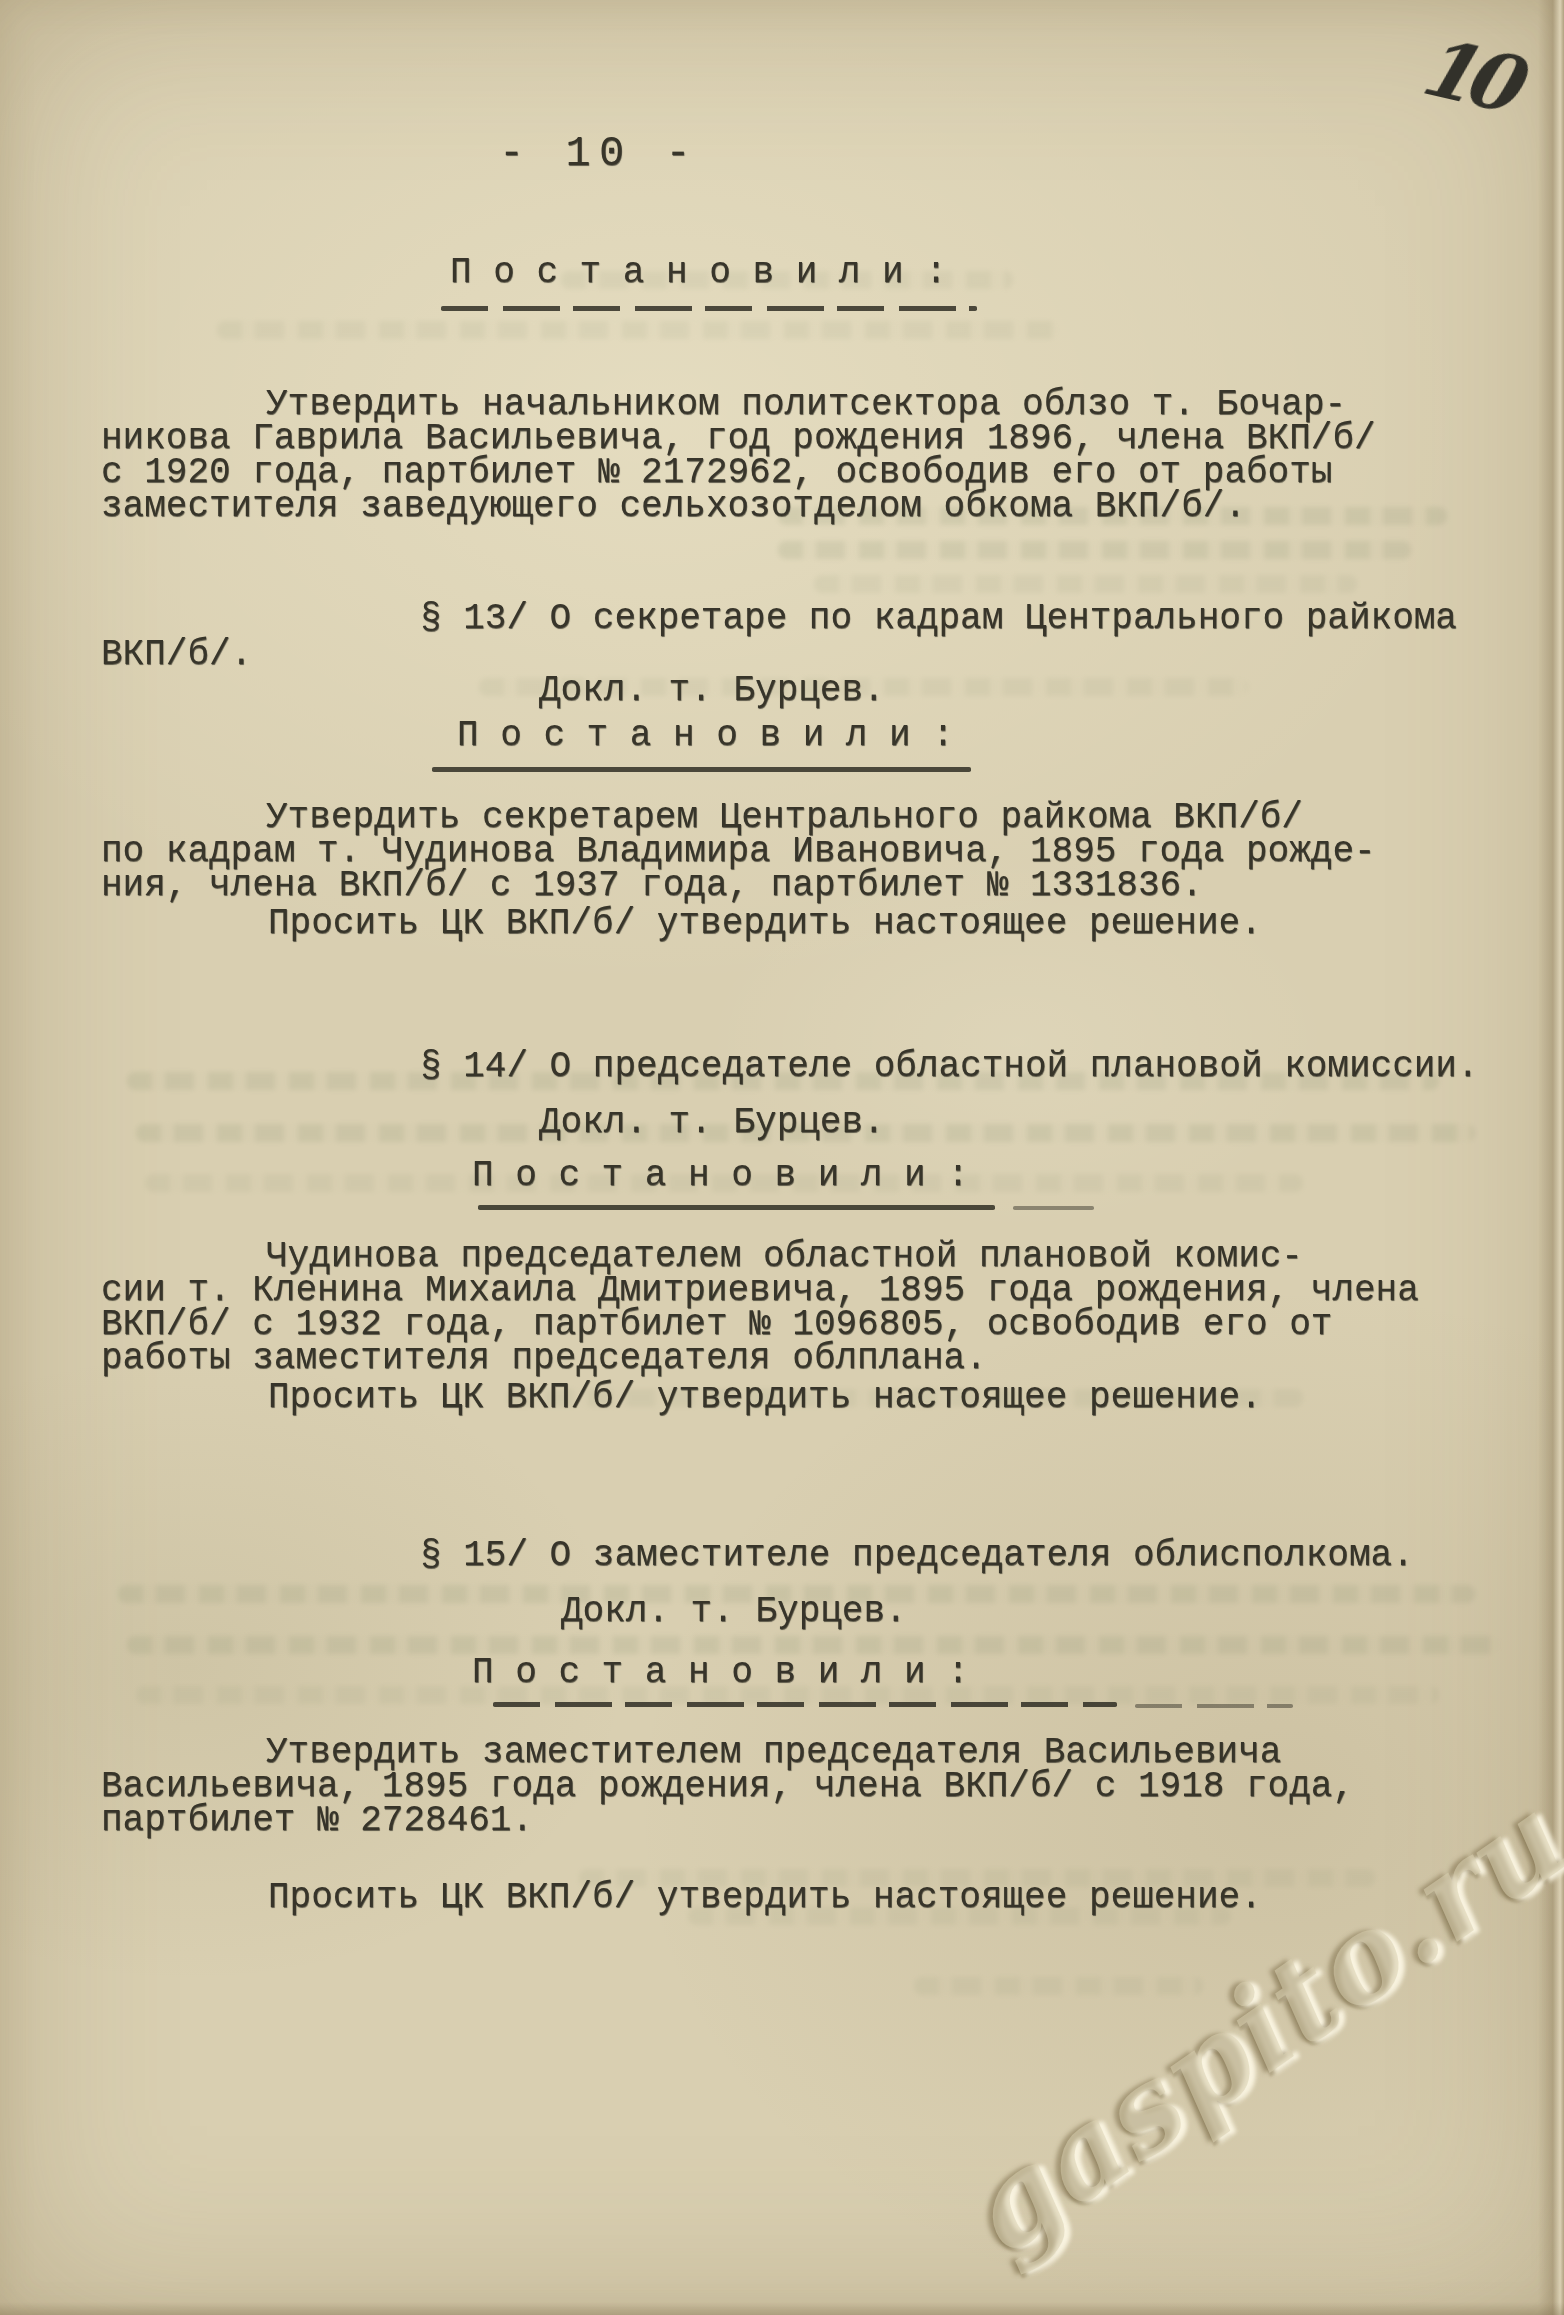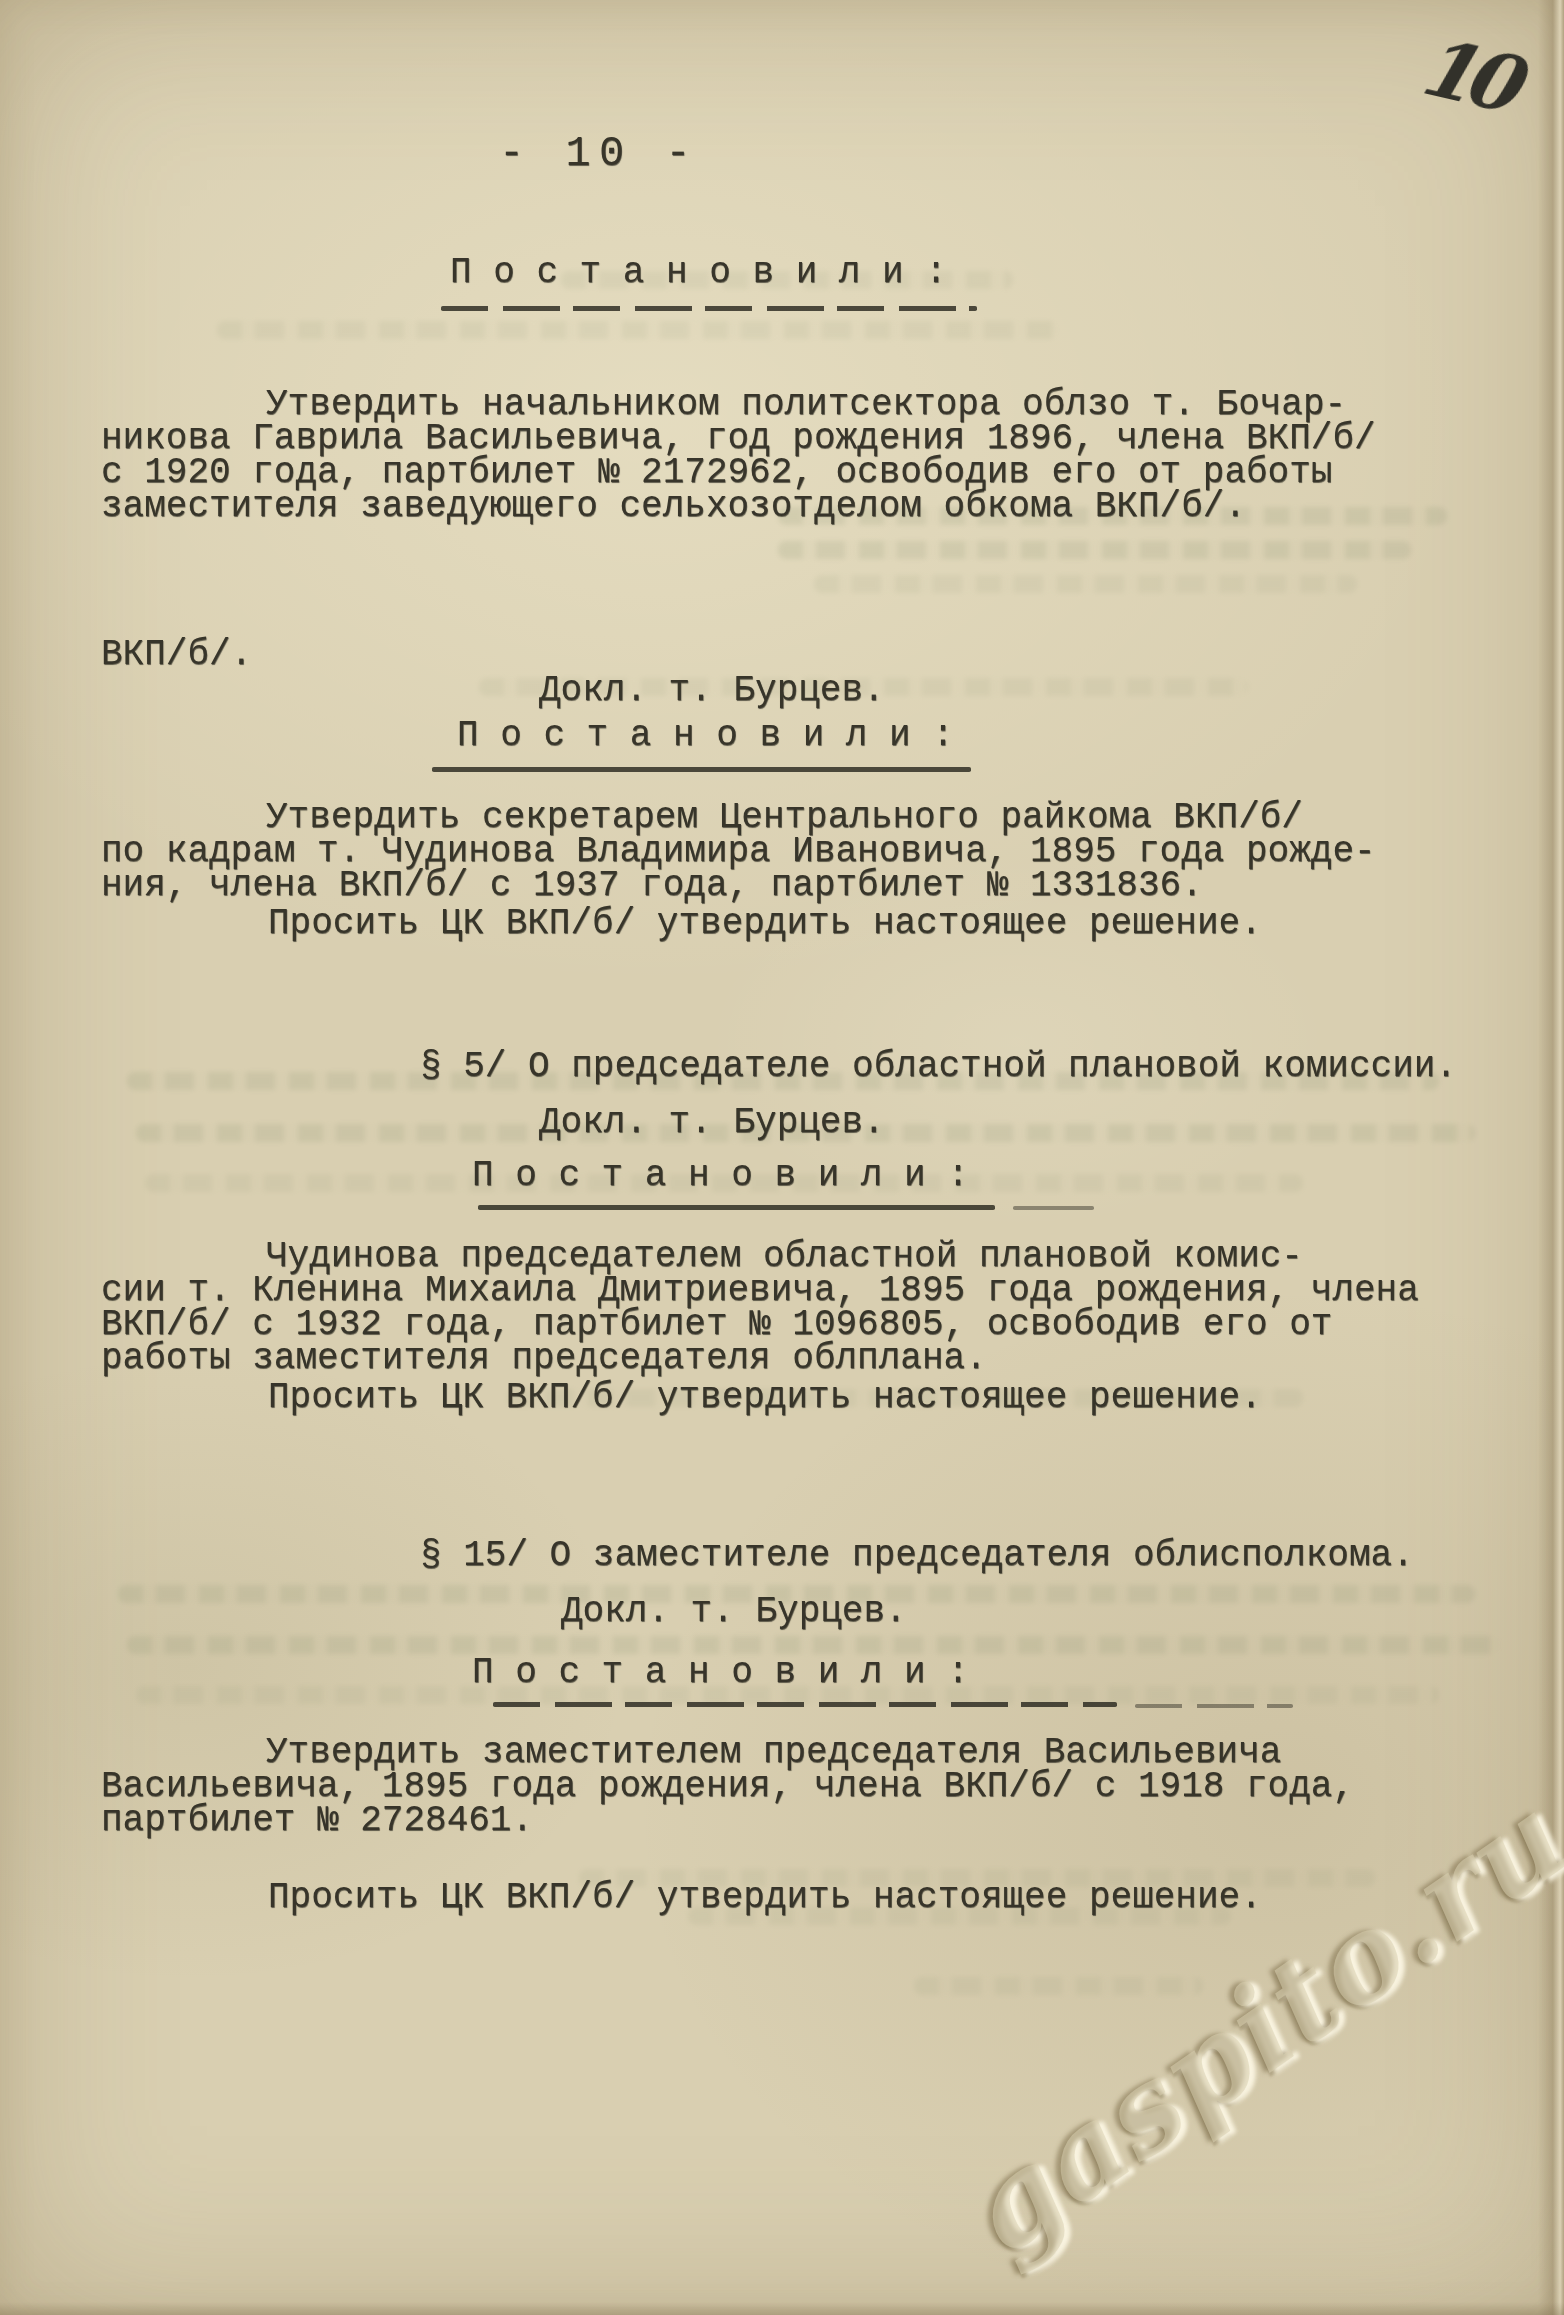--- a/index.html
+++ b/index.html
@@ -106,32 +106,33 @@
   <div class="t" style="left:450px;top:255px">П о с т а н о в и л и :</div>
   <div class="rule dashed" style="left:441px;top:306px;width:536px"></div>
 
   <div class="para" style="left:101px;top:387px;width:1357px">
     <div class="line ind">Утвердить начальником политсектора облзо т. Бочар-</div>
     <div class="line">никова Гаврила Васильевича, год рождения 1896, члена ВКП/б/</div>
     <div class="line">с 1920 года, партбилет № 2172962, освободив его от работы</div>
     <div class="line">заместителя заведующего сельхозотделом обкома ВКП/б/.</div>
   </div>
 
+  <div class="t" style="left:420px;top:601px">§ 13/ О секретаре по кадрам Центрального райкома</div>
   <div class="t" style="left:101px;top:637px">ВКП/б/.</div>
   <div class="t" style="left:539px;top:673px">Докл. т. Бурцев.</div>
   <div class="t" style="left:457px;top:718px">П о с т а н о в и л и :</div>
   <div class="rule" style="left:432px;top:767px;width:539px"></div>
   <div class="para" style="left:101px;top:800px;width:1357px">
     <div class="line ind">Утвердить секретарем Центрального райкома ВКП/б/</div>
     <div class="line">по кадрам т. Чудинова Владимира Ивановича, 1895 года рожде-</div>
     <div class="line">ния, члена ВКП/б/ с 1937 года, партбилет № 1331836.</div>
   </div>
   <div class="t" style="left:268px;top:906px">Просить ЦК ВКП/б/ утвердить настоящее решение.</div>
 
-  <div class="t" style="left:420px;top:1049px">§ 5/ О председателе областной плановой комиссии.</div>
+  <div class="t" style="left:420px;top:1049px">§ 14/ О председателе областной плановой комиссии.</div>
   <div class="t" style="left:539px;top:1105px">Докл. т. Бурцев.</div>
   <div class="t" style="left:472px;top:1158px">П о с т а н о в и л и :</div>
   <div class="rule" style="left:478px;top:1205px;width:517px"></div>
   <div class="rule tail" style="left:1013px;top:1206px;width:81px"></div>
   <div class="para" style="left:101px;top:1239px;width:1357px">
     <div class="line ind">Чудинова председателем областной плановой комис-</div>
     <div class="line">сии т. Кленина Михаила Дмитриевича, 1895 года рождения, члена</div>
     <div class="line">ВКП/б/ с 1932 года, партбилет № 1096805, освободив его от</div>
     <div class="line">работы заместителя председателя облплана.</div>
   </div>

